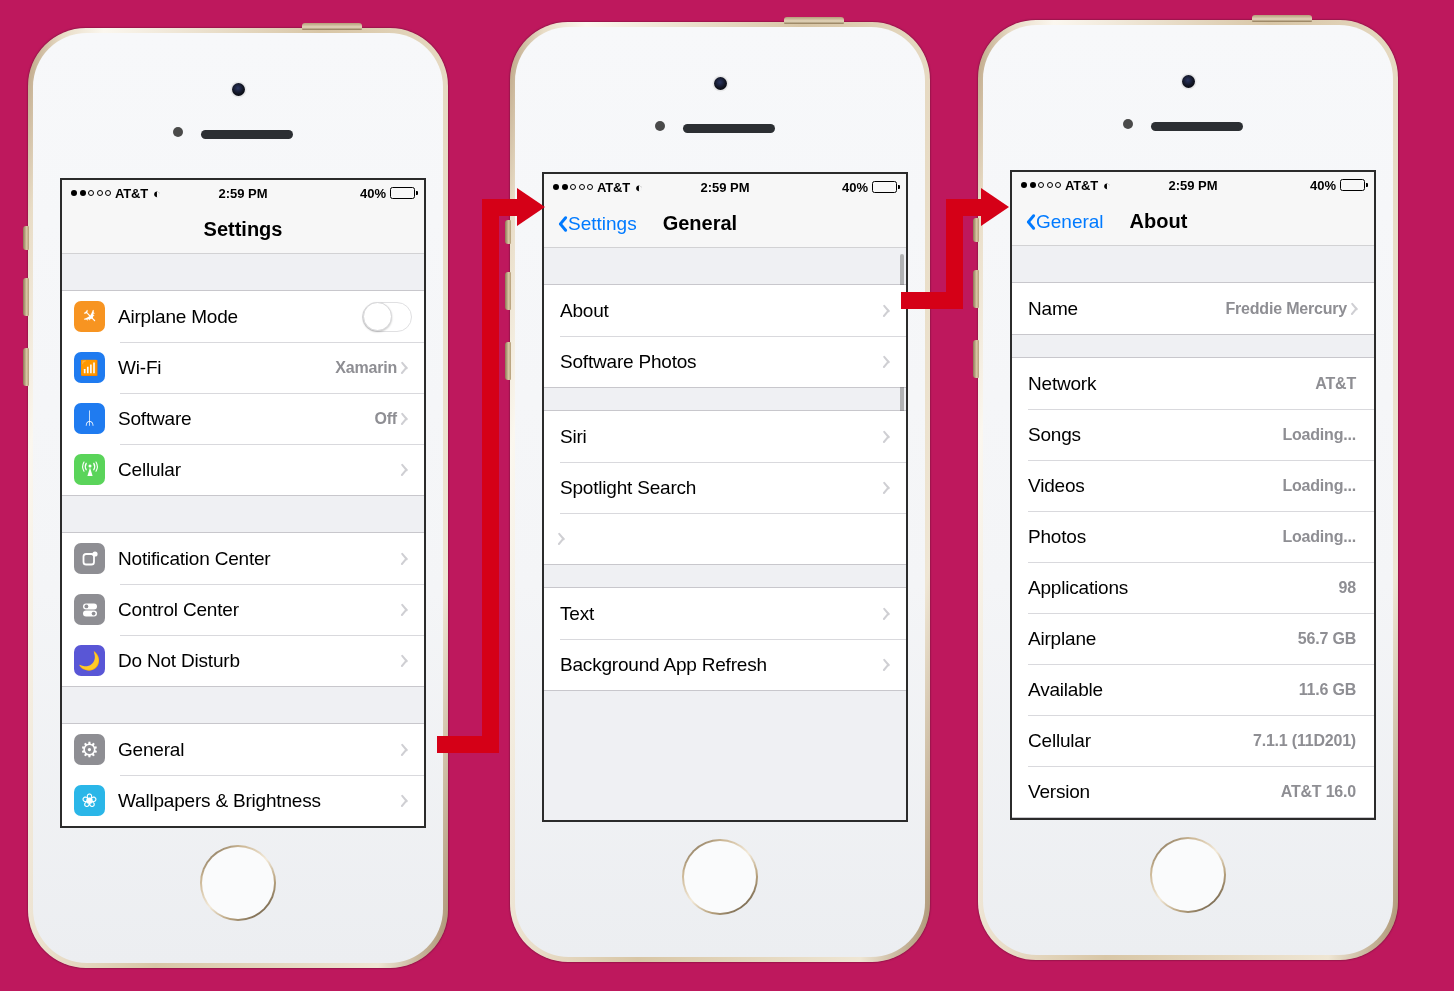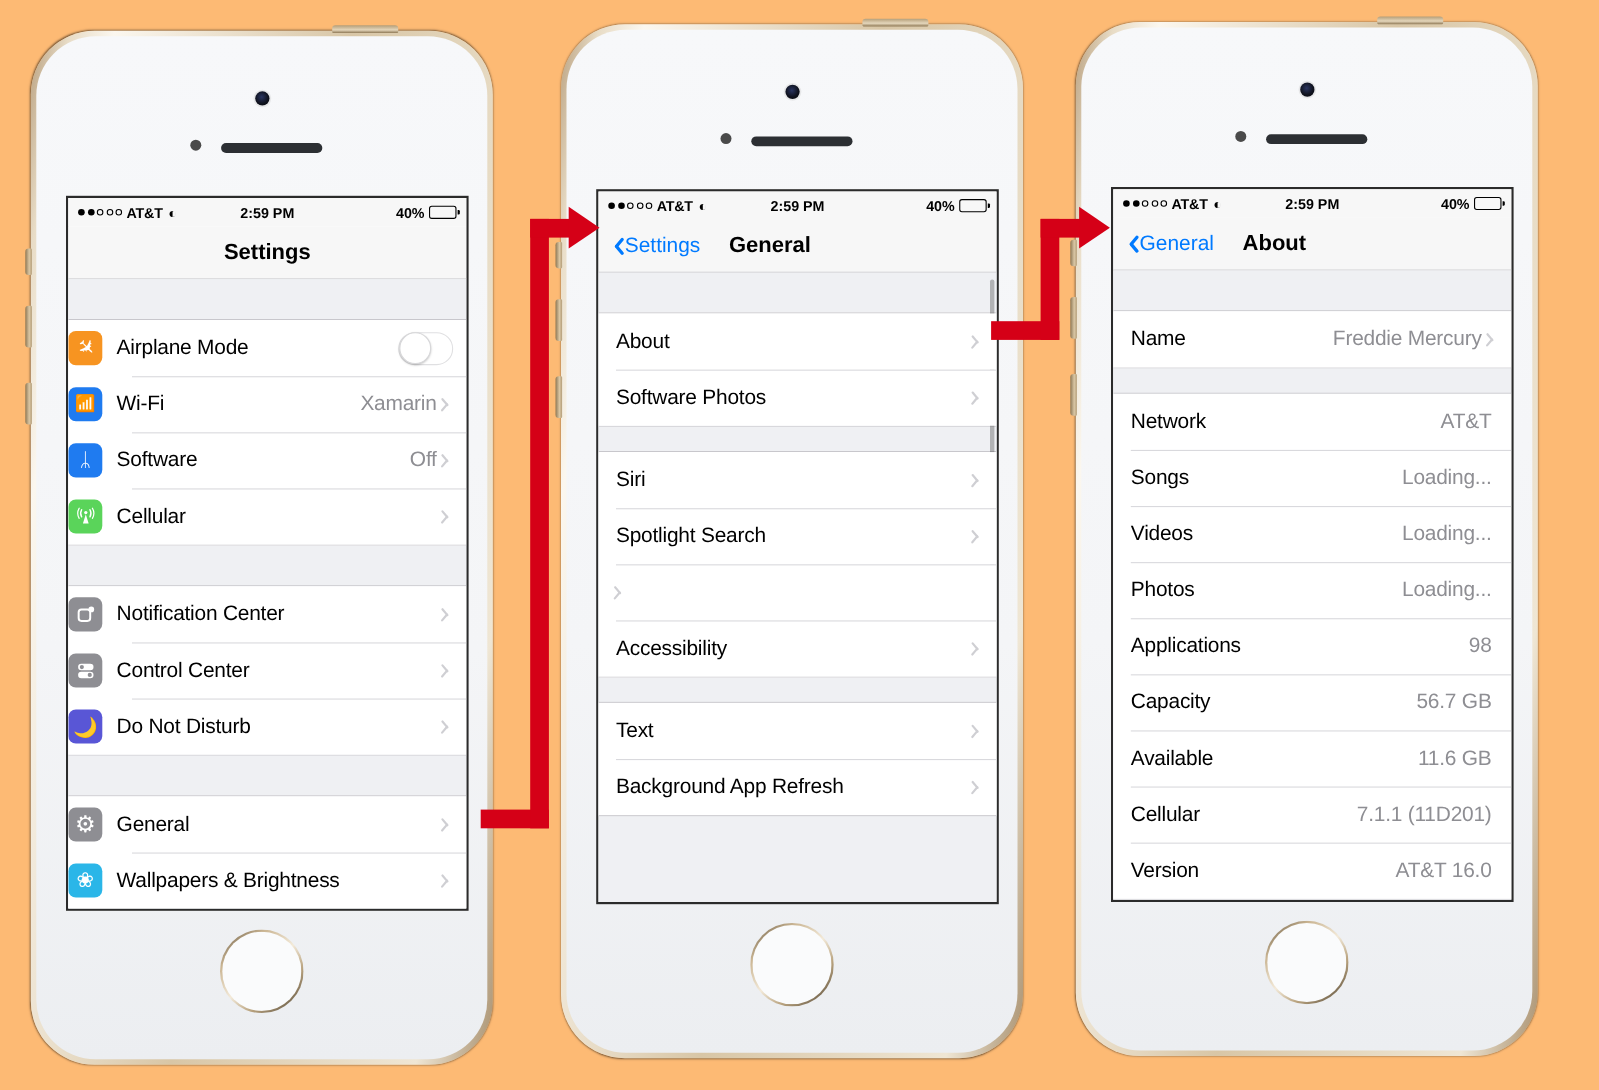--- a/index.html
+++ b/index.html
@@ -2,21 +2,21 @@
 <html><head>
 <meta charset="utf-8">
 <style>
   * { box-sizing: border-box; margin: 0; padding: 0; }
   html, body {
     width: 1454px; height: 991px;
     background: #000000;
     font-family: "Liberation Sans", sans-serif;
     overflow: hidden;
   }
-  .stage { position: relative; width: 1454px; height: 991px; background: #fdba74; }
+  .stage { position: relative; width: 1454px; height: 991px; background: #be185d; }
 
   
   .phone {
     position: absolute;
     width: 420px; height: 940px;
     border-radius: 58px;
     background: linear-gradient(100deg,#b69d7c 0%,#e8dcc6 6%,#fbf7ef 13%,#d8c6a6 50%,#efe6d4 88%,#a8906f 100%);
     box-shadow: 0 0 2px rgba(0,0,0,0.6);
   }
   .phone-inner {
@@ -147,30 +147,30 @@
   .group { background: #fff; border-top: 1px solid #c8c7cc; border-bottom: 1px solid #c8c7cc; }
   .row {
     height: 51px; display: flex; align-items: center;
     padding-left: 16px; padding-right: 12px;
     position: relative; background: #fff;
   }
   .row + .row::before {
     content: ""; position: absolute; left: 16px; right: 0; top: 0;
     height: 1px; background: #d9d9dd;
   }
-  .row.has-icon { padding-left: 0; }
+  .row.has-icon { padding-left: 12px; }
   .row.has-icon + .row.has-icon::before { left: 58px; }
   .app-icon {
     width: 31px; height: 31px; border-radius: 7px;
     flex: none; margin-right: 13px;
     display: flex; align-items: center; justify-content: center;
     color: #fff; font-size: 17px; line-height: 1;
   }
   .row-label { font-size: 19px; color: #000; flex: 1; letter-spacing: -0.2px; }
-  .row-value { font-size: 19px; color: #8e8e93; margin-right: 6px; letter-spacing: -0.2px; }
+  .row-value { font-size: 16px; color: #8e8e93; margin-right: 6px; letter-spacing: -0.2px; font-weight: bold; }
   .chev {
     width: 9px; height: 15px; flex: none; position: relative; opacity: .85;
   }
   .chev::before, .chev::after {
     content: ""; position: absolute; left: 3px; width: 2.4px; height: 8.5px;
     background: #c7c7cc; border-radius: 2px;
   }
   .chev::before { top: 0; transform: rotate(-40deg); transform-origin: bottom center; }
   .chev::after  { top: 6.8px; transform: rotate(40deg); transform-origin: top center; }
 
@@ -402,24 +402,20 @@
               <span class="row-label">Siri</span>
               <span class="chev"></span>
             </div>
             <div class="row">
               <span class="row-label">Spotlight Search</span>
               <span class="chev"></span>
             </div>
             <div class="row">
               <span class="chev"></span>
             </div>
-            <div class="row">
-              <span class="row-label">Accessibility</span>
-              <span class="chev"></span>
-            </div>
           </div>
 
           <div class="gap sm"></div>
 
           <div class="group">
             <div class="row">
               <span class="row-label">Text</span>
               <span class="chev"></span>
             </div>
             <div class="row">
@@ -499,21 +495,21 @@
             </div>
             <div class="row">
               <span class="row-label">Photos</span>
               <span class="row-value">Loading...</span>
             </div>
             <div class="row">
               <span class="row-label">Applications</span>
               <span class="row-value">98</span>
             </div>
             <div class="row">
-              <span class="row-label">Capacity</span>
+              <span class="row-label">Airplane</span>
               <span class="row-value">56.7 GB</span>
             </div>
             <div class="row">
               <span class="row-label">Available</span>
               <span class="row-value">11.6 GB</span>
             </div>
             <div class="row">
               <span class="row-label">Cellular</span>
               <span class="row-value">7.1.1 (11D201)</span>
             </div>

